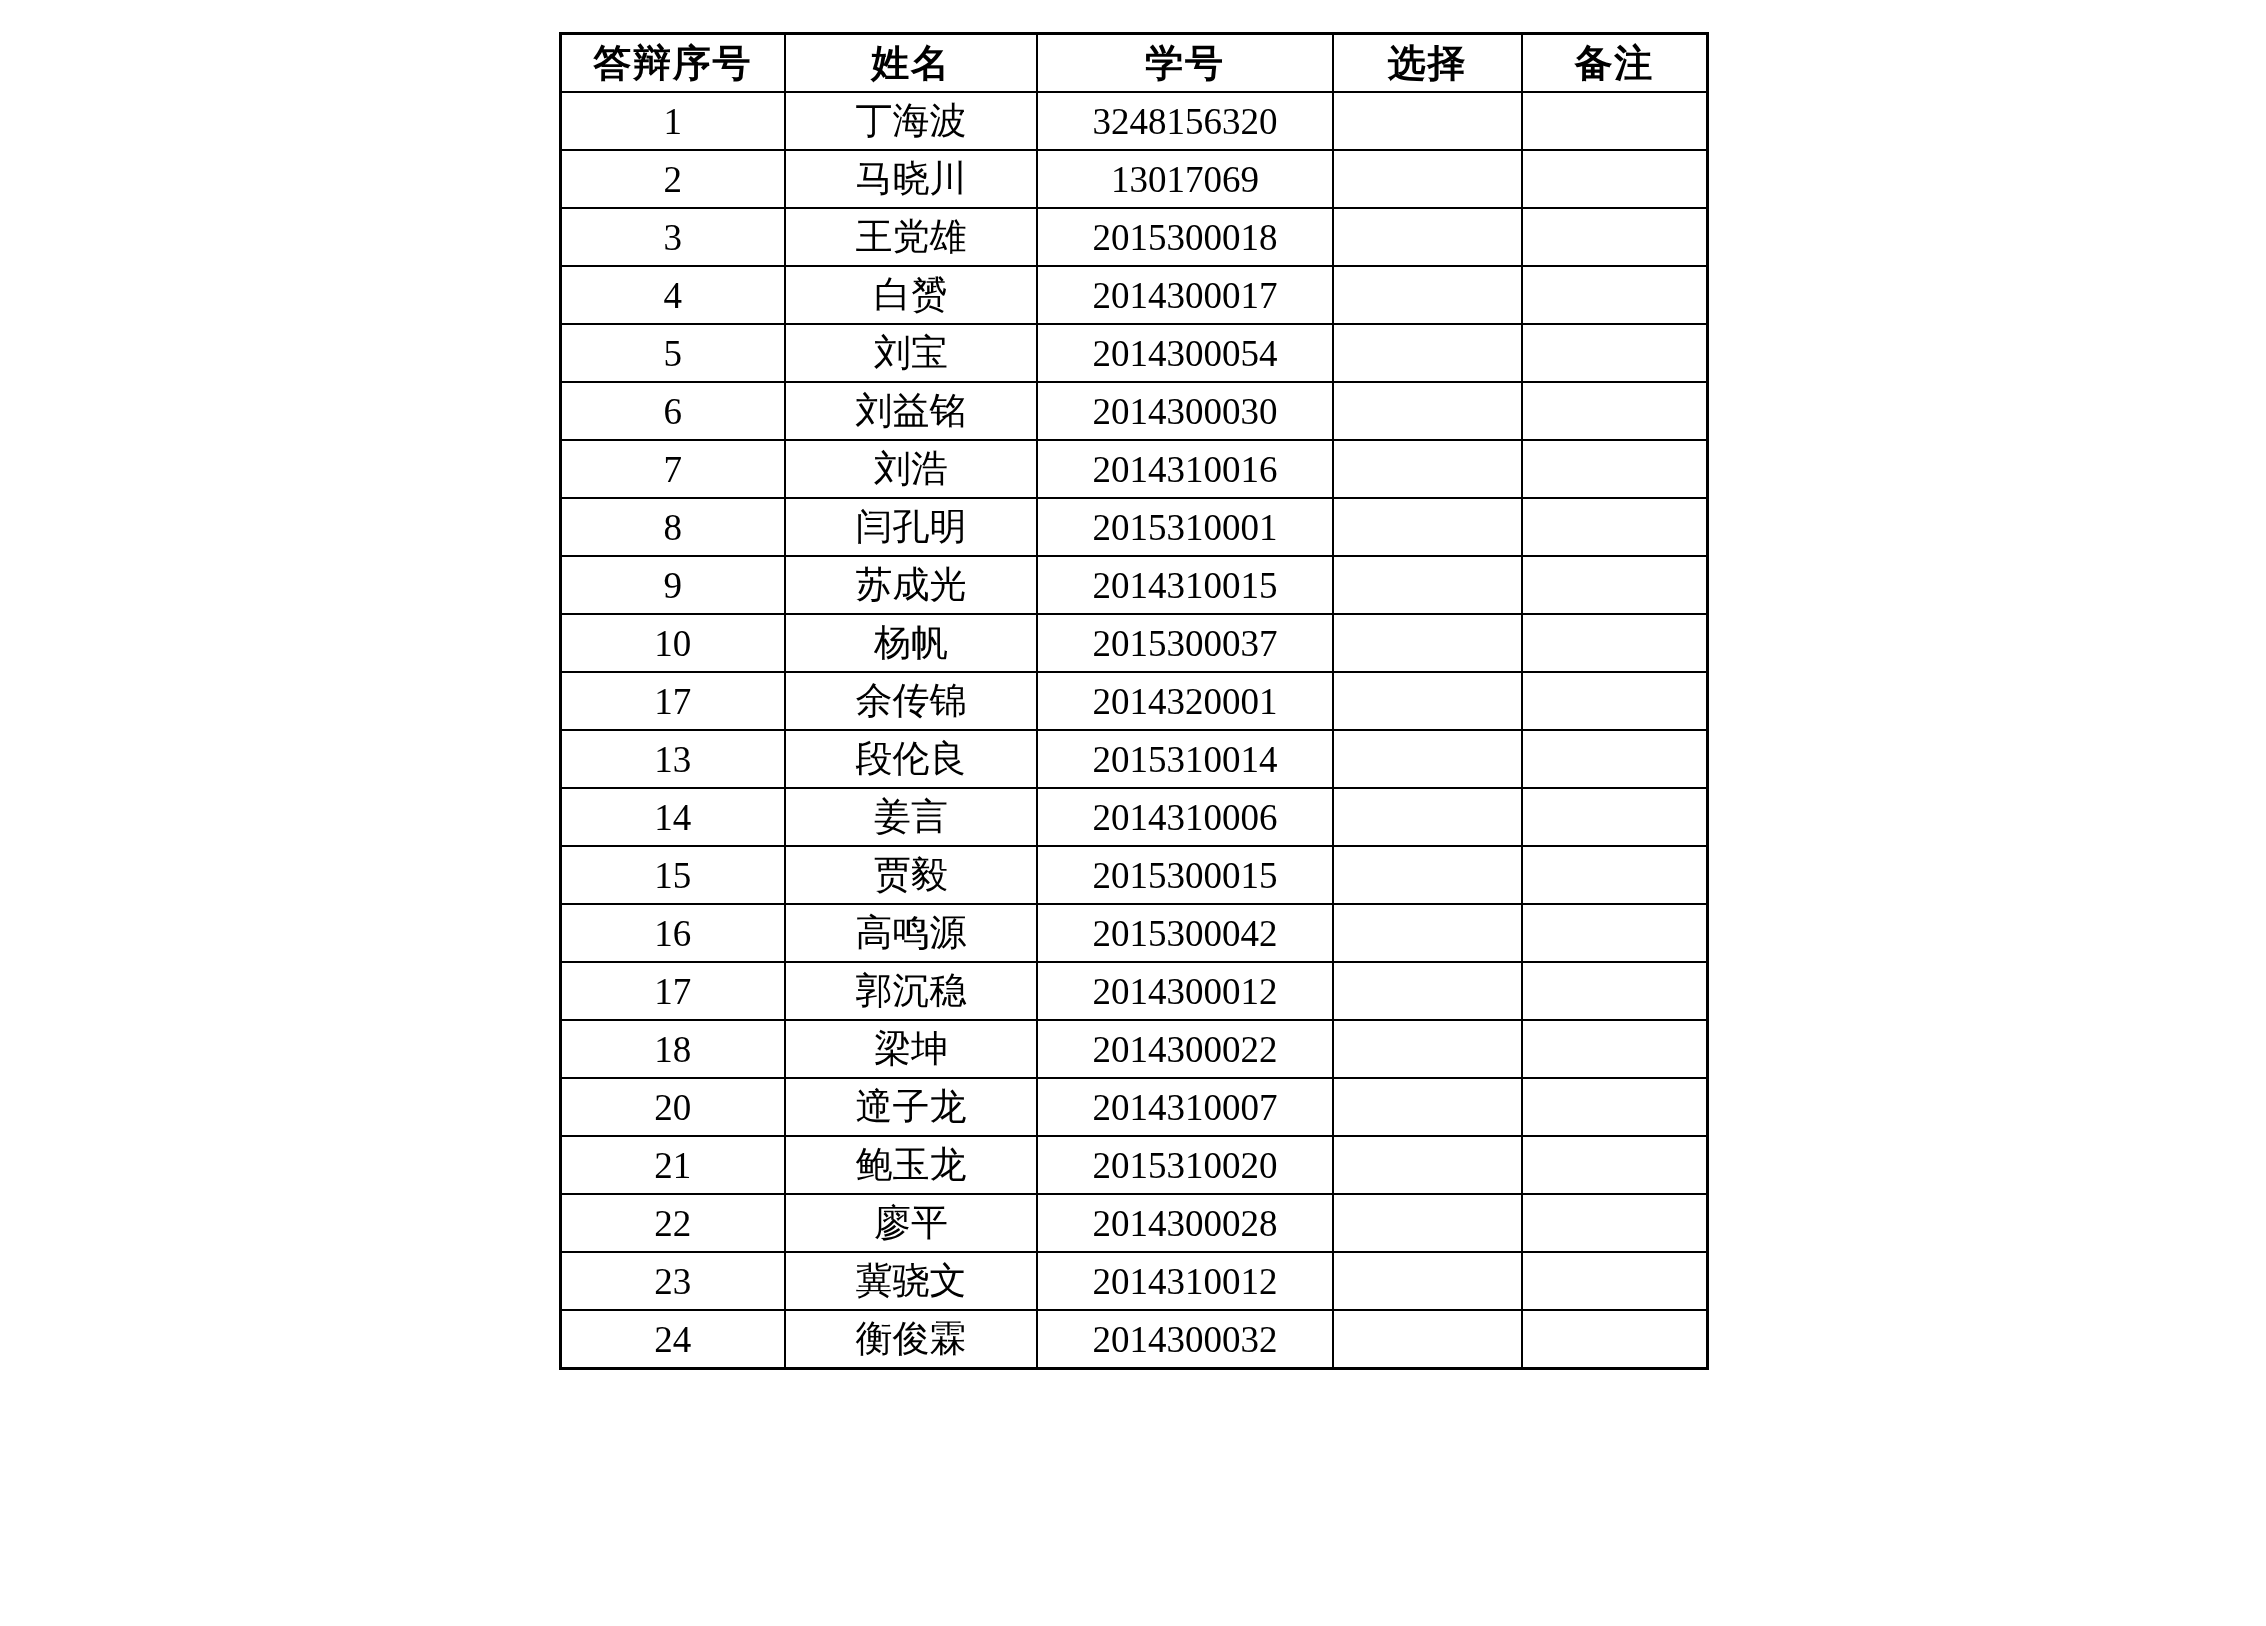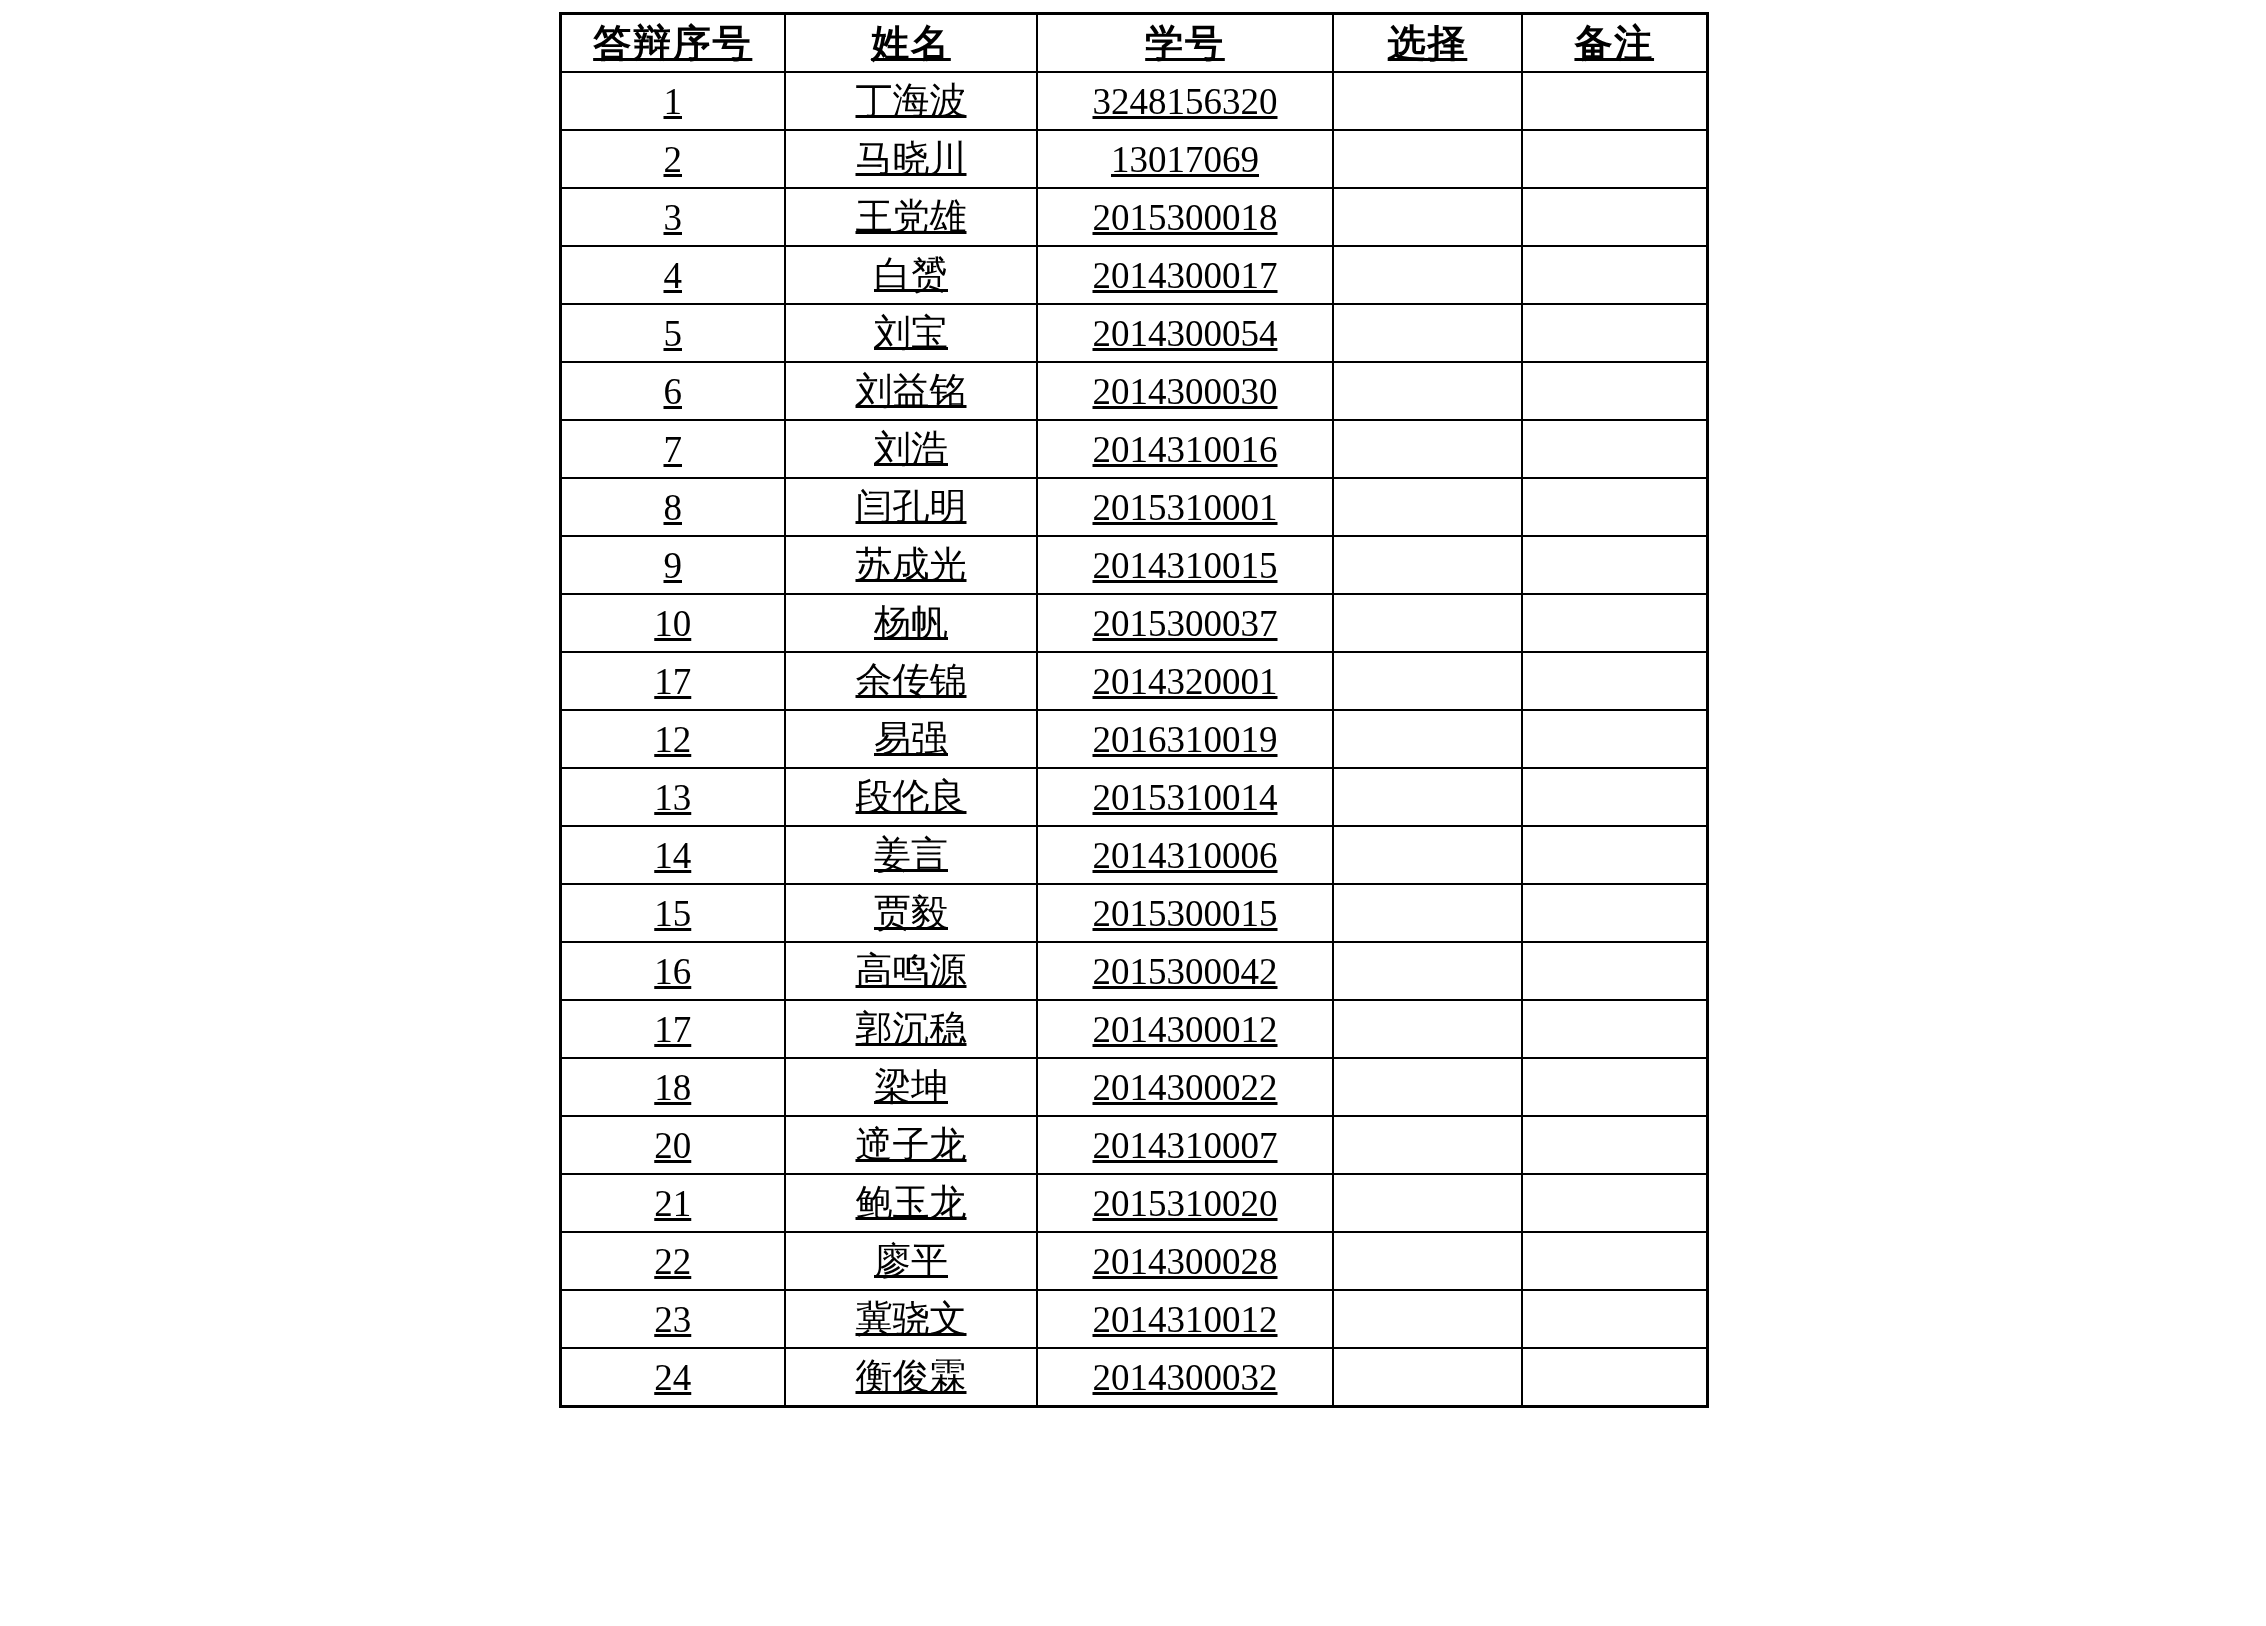--- a/index.html
+++ b/index.html
@@ -11,23 +11,22 @@
     height: 1626px;
     background: #ffffff;
     overflow: hidden;
     font-family: "Liberation Serif", "DejaVu Serif", serif;
     color: #000000;
   }
   table.roster {
     border-collapse: collapse;
     table-layout: fixed;
     width: 1148px;
-    margin: 12px auto 0 auto;
+    margin: 32px auto 0 auto;
     border: 3.7px solid #000000;
-    text-decoration: underline;
   }
   table.roster th,
   table.roster td {
     border: 2.7px solid #000000;
     height: 56px; 
     padding: 0;
     text-align: center;
     vertical-align: middle;
     overflow: hidden;
     white-space: nowrap;
@@ -139,27 +138,20 @@
         <td></td>
       </tr>
       <tr>
         <td>17</td>
         <td>余传锦</td>
         <td>2014320001</td>
         <td></td>
         <td></td>
       </tr>
       <tr>
-        <td>12</td>
-        <td>易强</td>
-        <td>2016310019</td>
-        <td></td>
-        <td></td>
-      </tr>
-      <tr>
         <td>13</td>
         <td>段伦良</td>
         <td>2015310014</td>
         <td></td>
         <td></td>
       </tr>
       <tr>
         <td>14</td>
         <td>姜言</td>
         <td>2014310006</td>

